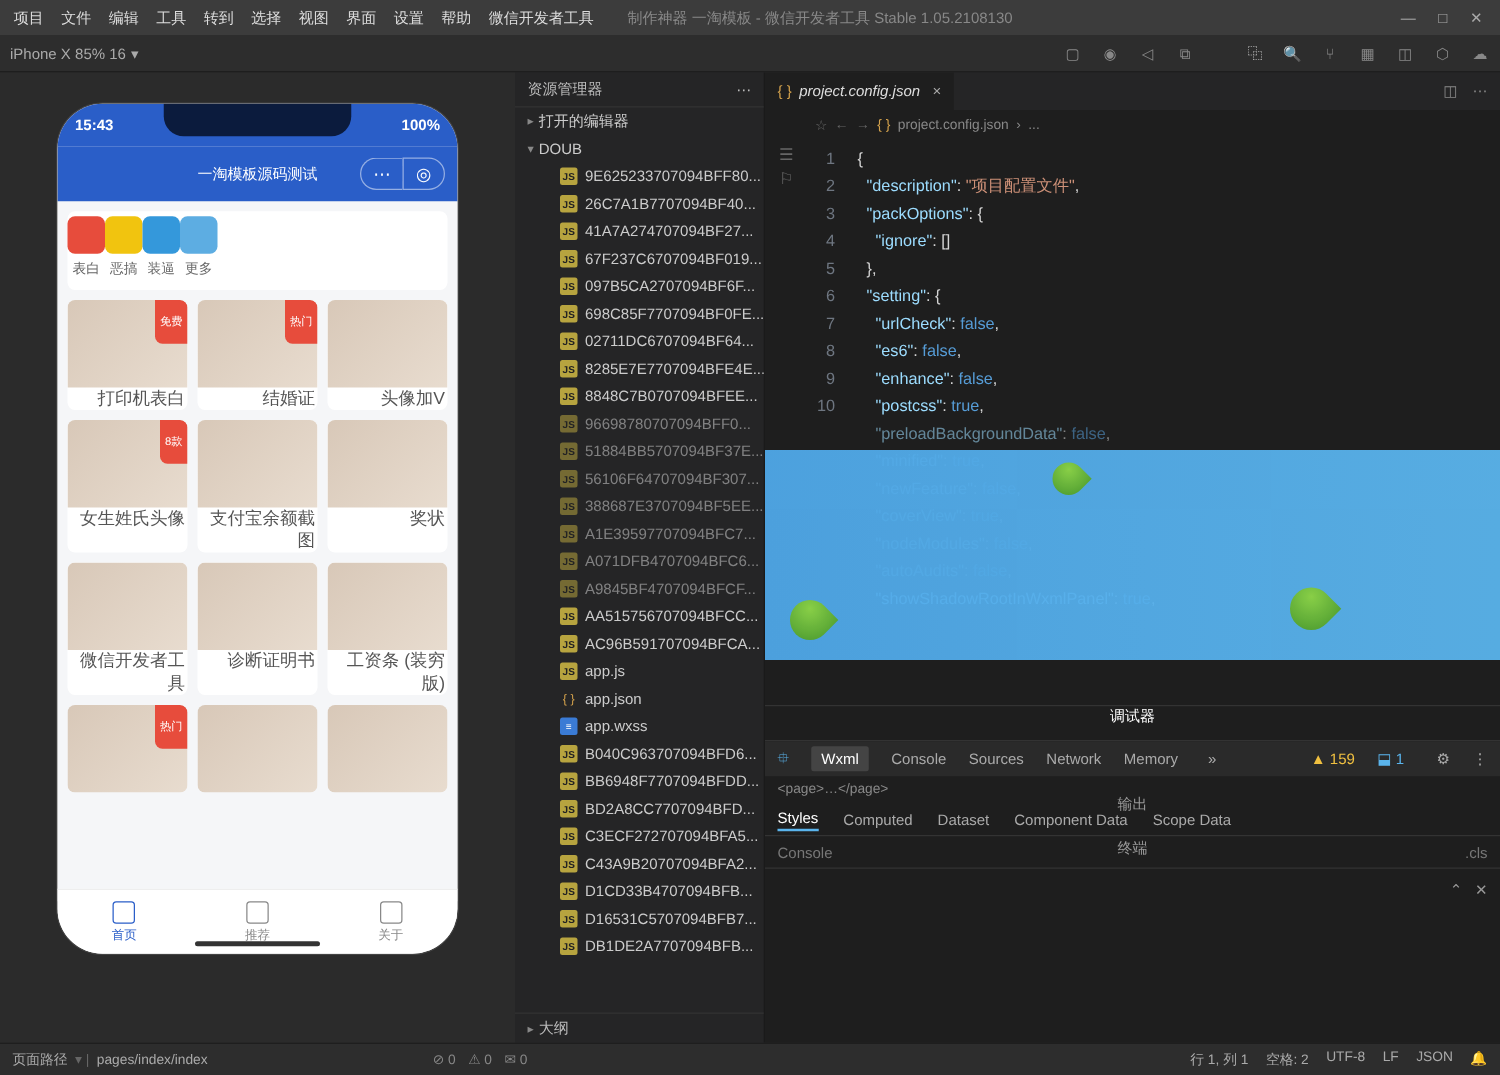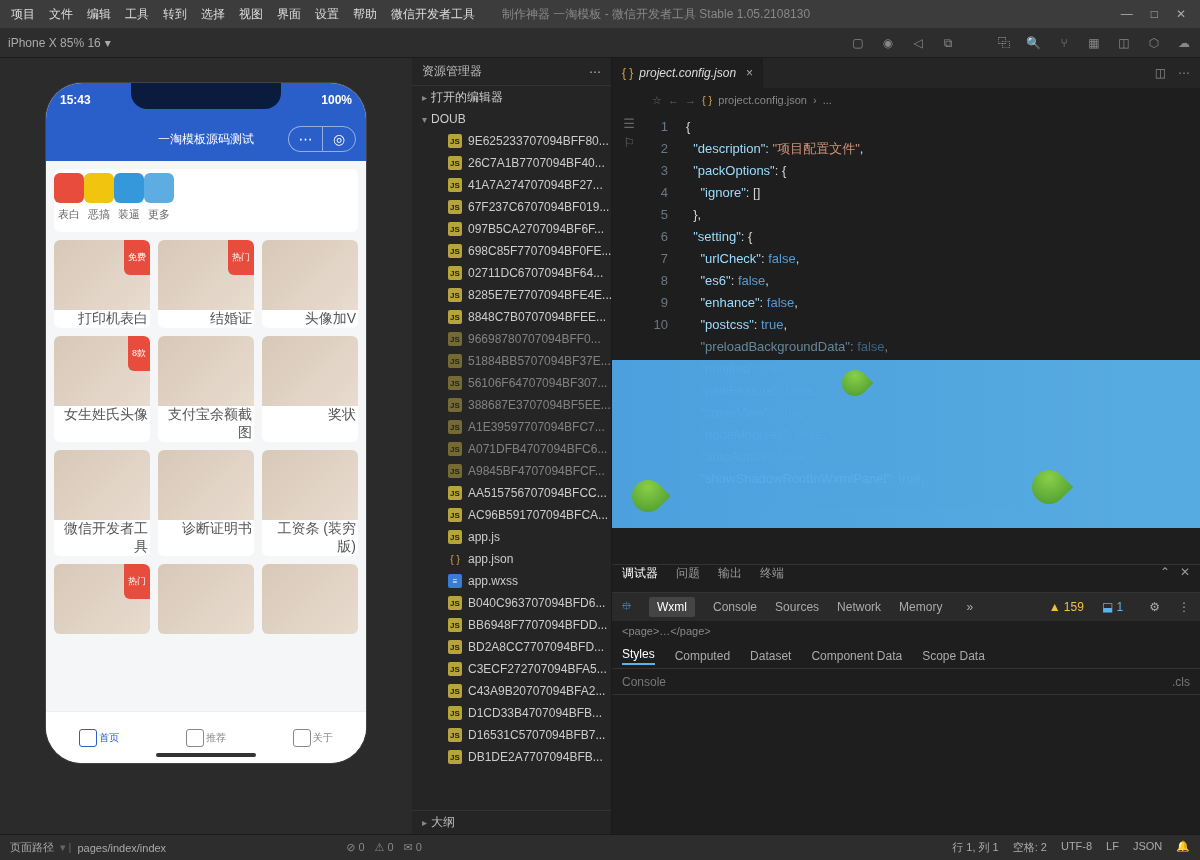--- a/index.html
+++ b/index.html
@@ -25,21 +25,21 @@
 .phone-body{height:560px;overflow:hidden;background:#f5f6f8;padding:8px;}
 .cat-row{display:flex;justify-content:flex-start;padding:4px 0 10px;background:#fff;border-radius:6px;}
 .cat{display:flex;flex-direction:column;align-items:center;font-size:11px;color:#666;gap:4px;}
 .cat .ic{width:30px;height:30px;border-radius:6px;}
 .grid{display:grid;grid-template-columns:repeat(3,1fr);gap:8px;margin-top:8px;}
 .card{background:#fff;border-radius:6px;overflow:hidden;position:relative;}
 .card .thumb{height:70px;background:linear-gradient(135deg,#d8c8b8,#e8dccf);}
 .card .cap{font-size:14px;color:#555;text-align:right;padding:0 2px;}
 .badge{position:absolute;top:0;right:0;background:#e74c3c;color:#fff;font-size:9px;padding:11px 4px;border-radius:0 6px 0 6px;}
 .phone-tab{position:absolute;bottom:0;left:0;right:0;height:52px;background:#fff;display:flex;justify-content:space-around;align-items:center;border-top:1px solid #eee;}
-.tabi{display:flex;flex-direction:row;align-items:center;font-size:10px;color:#888;gap:2px;}
+.tabi{display:flex;flex-direction:column;align-items:center;font-size:10px;color:#888;gap:2px;}
 .tabi.active{color:#2a5ec8;}
 .home-ind{position:absolute;bottom:6px;left:50%;transform:translateX(-50%);width:100px;height:4px;background:#333;border-radius:4px;}
 .explorer{width:200px;background:#252526;border-right:1px solid #1a1a1a;display:flex;flex-direction:column;}
 .exp-head{height:28px;display:flex;align-items:center;justify-content:space-between;padding:0 10px;color:#bbb;border-bottom:1px solid #333;}
 .tree{flex:1;overflow:hidden;font-size:12px;}
 .tree-row{height:22px;display:flex;align-items:center;padding-left:10px;color:#ccc;cursor:pointer;white-space:nowrap;overflow:hidden;}
 .tree-row.folder{color:#ccc;}
 .tree-row.file{padding-left:36px;}
 .js-ic{width:14px;height:14px;background:#b7a43f;color:#222;font-size:8px;font-weight:bold;display:inline-flex;align-items:center;justify-content:center;margin-right:6px;border-radius:2px;flex-shrink:0;}
 .json-ic{width:14px;height:14px;color:#d4a24c;font-size:10px;margin-right:6px;display:inline-flex;align-items:center;justify-content:center;flex-shrink:0;}
@@ -56,21 +56,21 @@
 .gutter-icons{width:34px;display:flex;flex-direction:column;align-items:center;padding-top:4px;color:#666;gap:4px;}
 .lines{width:28px;color:#6e7681;text-align:right;padding:4px 6px 0 0;line-height:22px;}
 .code{flex:1;padding:4px 0 0 12px;line-height:22px;white-space:pre;color:#d4d4d4;position:relative;}
 .k{color:#9cdcfe;}
 .s{color:#ce9178;}
 .b{color:#569cd6;}
 .p{color:#d4d4d4;}
 .overlay{position:absolute;left:0;right:0;top:248px;height:168px;background:linear-gradient(90deg,#4fa8e8,#5ab4ec);opacity:.95;z-index:3;}
 .leaf{position:absolute;width:26px;height:26px;background:radial-gradient(circle at 30% 30%,#8fd94a,#4a9e2f);border-radius:50% 0 50% 50%;transform:rotate(45deg);}
 .debug{height:270px;border-top:1px solid #333;display:flex;flex-direction:column;background:#1e1e1e;}
-.dbg-tabs{height:28px;display:flex;align-items:flex-start;padding:0 10px;gap:18px;color:#999;border-bottom:1px solid #333;}
+.dbg-tabs{height:28px;display:flex;align-items:center;padding:0 10px;gap:18px;color:#999;border-bottom:1px solid #333;flex-direction:column;}
 .dbg-tabs .active{color:#fff;}
 .dbg-tabs .right{margin-left:auto;display:flex;gap:10px;align-items:center;}
 .dev-tabs{height:28px;display:flex;align-items:center;padding:0 10px;gap:18px;color:#aaa;background:#2a2a2a;font-size:12px;}
 .dev-tabs .sel{background:#444;padding:3px 8px;border-radius:2px;color:#fff;}
 .dev-tabs .warn{margin-left:auto;color:#f0c040;}
 .dev-tabs .info{color:#5ab4ec;}
 .style-tabs{height:26px;display:flex;align-items:center;padding:0 10px;gap:20px;color:#aaa;border-bottom:1px solid #333;font-size:12px;}
 .style-tabs .sel{color:#fff;border-bottom:2px solid #5ab4ec;padding-bottom:2px;}
 .filter-row{height:26px;display:flex;align-items:center;padding:0 10px;color:#777;border-bottom:1px solid #333;font-size:12px;justify-content:space-between;}
 .statusbar{height:26px;background:#2d2d2d;display:flex;align-items:center;padding:0 10px;color:#aaa;font-size:11px;border-top:1px solid #1a1a1a;}

